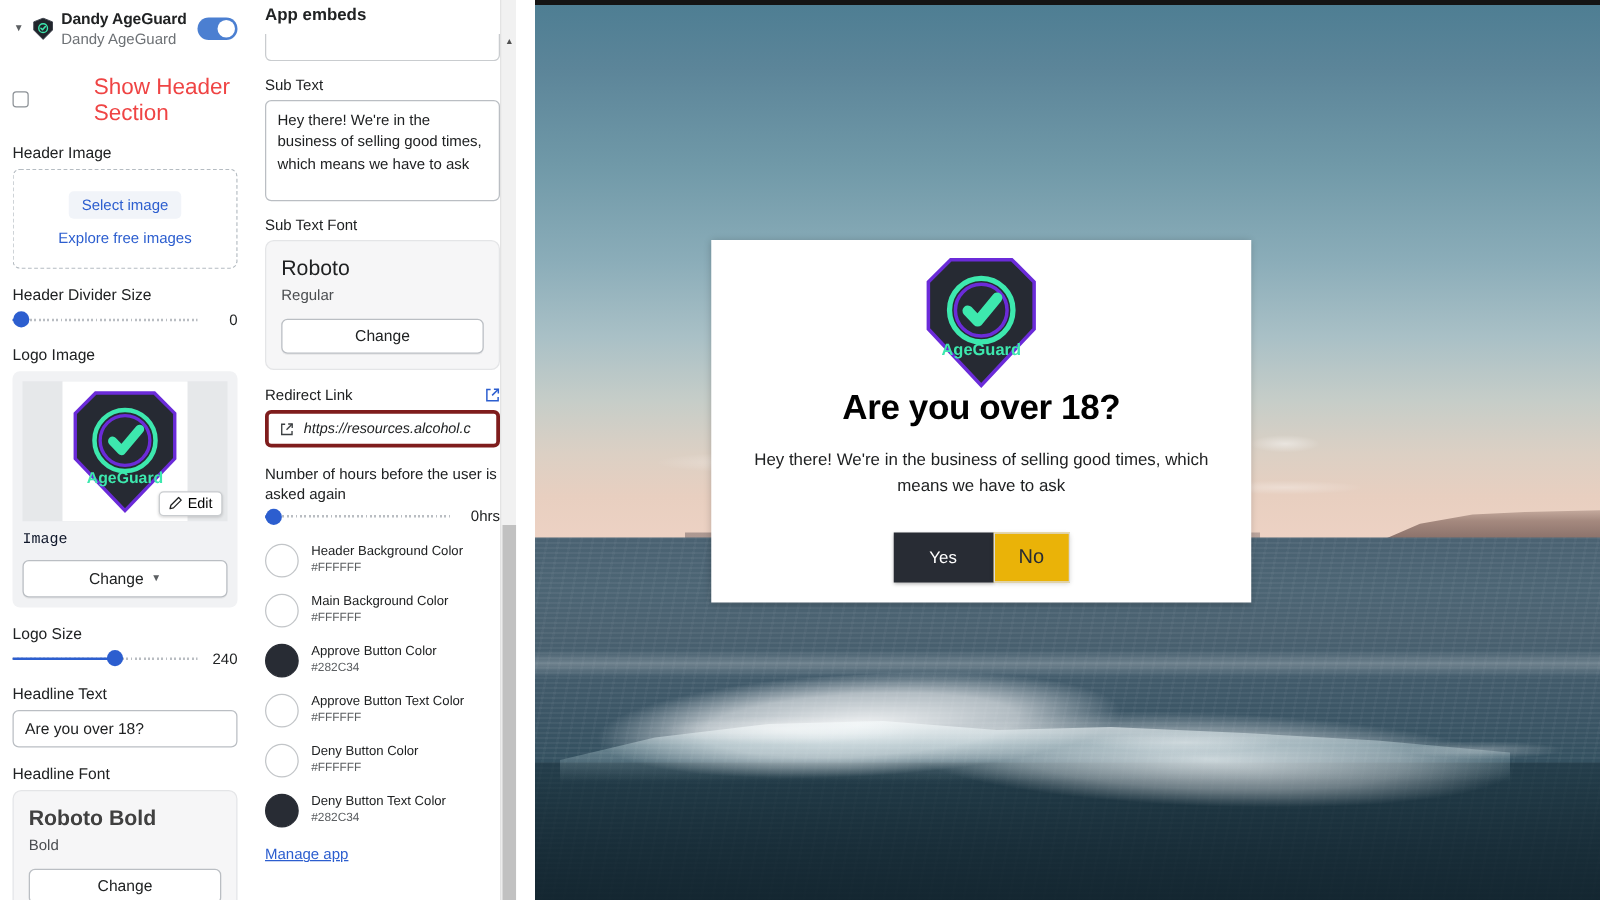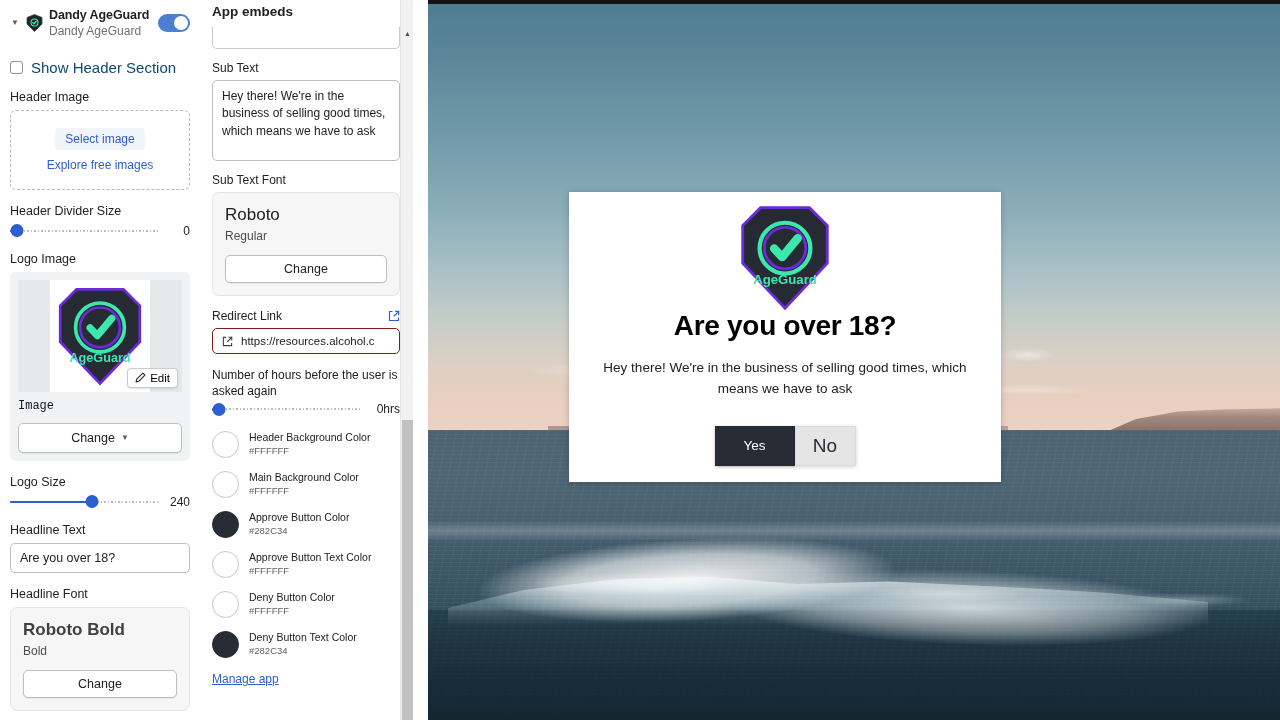--- a/index.html
+++ b/index.html
@@ -34,21 +34,21 @@
     width: 32px; height: 18px; border-radius: 9px;
     background: #4b7fd1; position: relative; flex: 0 0 32px;
   }
   .toggle .knob {
     position: absolute; right: 2px; top: 2px;
     width: 14px; height: 14px; border-radius: 50%; background: #ffffff;
   }
 
   .checkrow { display: flex; align-items: center; gap: 8px; margin-top: 16px; }
   .cbox { width: 13px; height: 13px; border: 1.5px solid #8c9196; border-radius: 3px; background: #fff; flex: 0 0 13px; }
-  .checkrow span { font-size: 15px; color: #0c4a6e; }
+  .checkrow span { font-size: 18px; color: #ef4444; margin-left: 44px; }
 
   .field-label { font-size: 12.5px; color: #202223; margin: 14px 0 6px 0; }
 
   .dropzone {
     border: 1.5px dashed #b5bcc2; border-radius: 6px;
     height: 80px; display: flex; flex-direction: column;
     align-items: center; justify-content: center; gap: 8px;
     background: #ffffff;
   }
   .select-image-btn {
@@ -133,22 +133,22 @@
   .textarea-box {
     border: 1px solid #babec3; border-radius: 5px; background: #fff;
     height: 81px; padding: 7px 9px; font-size: 12px; color: #202223; line-height: 1.45;
     overflow: hidden;
   }
   .link-row { display: flex; align-items: center; justify-content: space-between; margin: 13px 0 5px 0; }
   .link-row .mid-label { margin: 0; }
   .ext-icon { width: 12px; height: 12px; color: #2c5ecf; }
   .link-input {
     display: flex; align-items: center; gap: 8px;
-    border: 1px solid #7f1d1d; border-radius: 5px; background: #fff;
-    padding: 6px 9px; font-size: 11.5px; color: #202223; overflow: hidden; white-space: nowrap;
+    border: 3px solid #7f1d1d; border-radius: 5px; background: #fff;
+    padding: 6px 9px; font-size: 11.5px; color: #202223; overflow: hidden; white-space: nowrap; font-style: italic;
   }
   .mid-slider-label { font-size: 12px; color: #202223; margin: 13px 0 3px 0; line-height: 1.35; }
   .swatch-list { margin-top: 8px; }
   .swatch-row { display: flex; align-items: center; gap: 10px; height: 40px; }
   .swatch {
     width: 27px; height: 27px; border-radius: 50%; flex: 0 0 27px;
     border: 1px solid #c2c5c8;
   }
   .swatch-text { line-height: 1.3; }
   .swatch-name { font-size: 10.5px; color: #202223; }
@@ -276,22 +276,22 @@
     margin-top: 16px; width: 380px; line-height: 1.55;
   }
   .modal-buttons { display: flex; margin-top: 26px; }
   .btn-yes {
     width: 80px; height: 40px; background: #282C34; color: #FFFFFF;
     border: none; font-size: 13.5px; font-family: inherit; cursor: pointer;
     display:flex; align-items:center; justify-content:center;
     box-shadow: 0 1px 3px rgba(0,0,0,.3);
   }
   .btn-no {
-    width: 61px; height: 40px; background: #e5e5e5; color: #282C34;
-    border: 1px solid #dcdcdc; font-size: 19px; font-family: inherit; cursor: pointer;
+    width: 61px; height: 40px; background: #eab308; color: #282C34;
+    border: 1px solid #dcdcdc; font-size: 16px; font-family: inherit; cursor: pointer;
     display:flex; align-items:center; justify-content:center;
     box-shadow: 0 1px 4px rgba(0,0,0,.18);
   }
 </style>
 </head>
 <body>
 
 <div class="root">
 
   <div class="left-panel">

